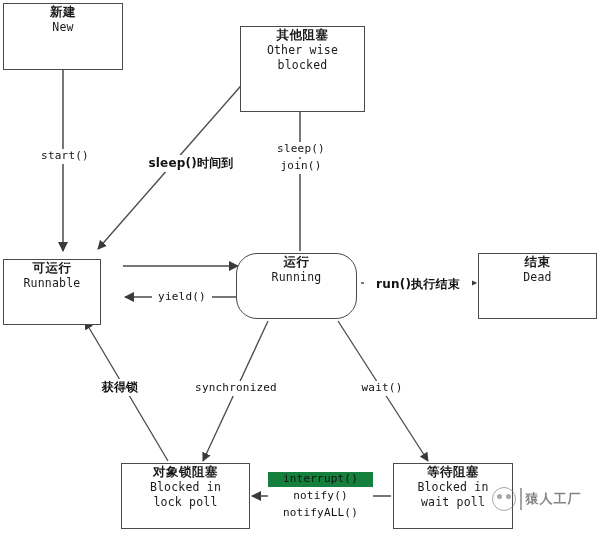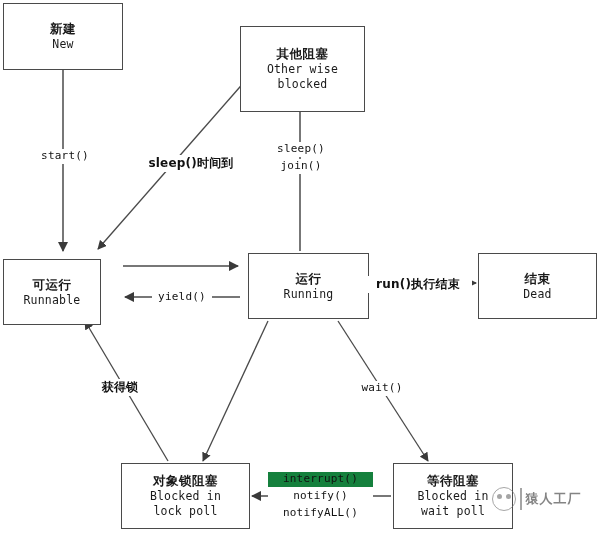--- a/index.html
+++ b/index.html
@@ -24,21 +24,20 @@
     pointer-events: none;
   }
   .node {
     position: absolute;
     box-sizing: border-box;
     border: 1.5px solid #4a4a4a;
     background: #ffffff;
     display: flex;
     flex-direction: column;
     align-items: center;
-    justify-content: center;
     text-align: center;
     line-height: 1.28;
     color: #111111;
   }
   .node .cn {
     font-family: "DejaVu Sans", "Liberation Sans", sans-serif;
     font-size: 12.5px;
     font-weight: 600;
     letter-spacing: 0.5px;
     color: #1a1a1a;
@@ -159,21 +158,21 @@
     <div class="cn">其他阻塞</div>
     <div class="en">Other wise</div>
     <div class="en">blocked</div>
   </div>
 
   <div class="node" style="left:3px; top:259px; width:98px; height:66px;">
     <div class="cn">可运行</div>
     <div class="en">Runnable</div>
   </div>
 
-  <div class="node" style="left:248px; top:253px; width:121px; height:66px;">
+  <div class="node" style="left:236px; top:253px; width:121px; height:66px;border-radius:21px;">
     <div class="cn">运行</div>
     <div class="en">Running</div>
   </div>
 
   <div class="node" style="left:478px; top:253px; width:119px; height:66px;">
     <div class="cn">结束</div>
     <div class="en">Dead</div>
   </div>
 
   <div class="node" style="left:121px; top:463px; width:129px; height:66px;">
@@ -208,20 +207,23 @@
   </div>
 
   <div class="edge-label mixed" style="left:364px; top:276px; width:108px; background:#ffffff;">
     <span class="cjk">run()执行结束</span>
   </div>
 
   <div class="edge-label" style="left:90px; top:379px; width:60px; background:#ffffff;">
     <span class="cjk">获得锁</span>
   </div>
 
+  <div class="edge-label" style="left:186px; top:381px; width:100px; background:#ffffff;">
+    <span>synchronized</span>
+  </div>
 
   <div class="edge-label" style="left:355px; top:381px; width:54px; background:#ffffff;">
     <span>wait()</span>
   </div>
 
   <div class="edge-label" style="left:268px; top:472px; width:105px; background:#15803d;">
     <span>interrupt()</span>
   </div>
   <div class="edge-label" style="left:268px; top:489px; width:105px; background:#ffffff;">
     <span>notify()</span>

